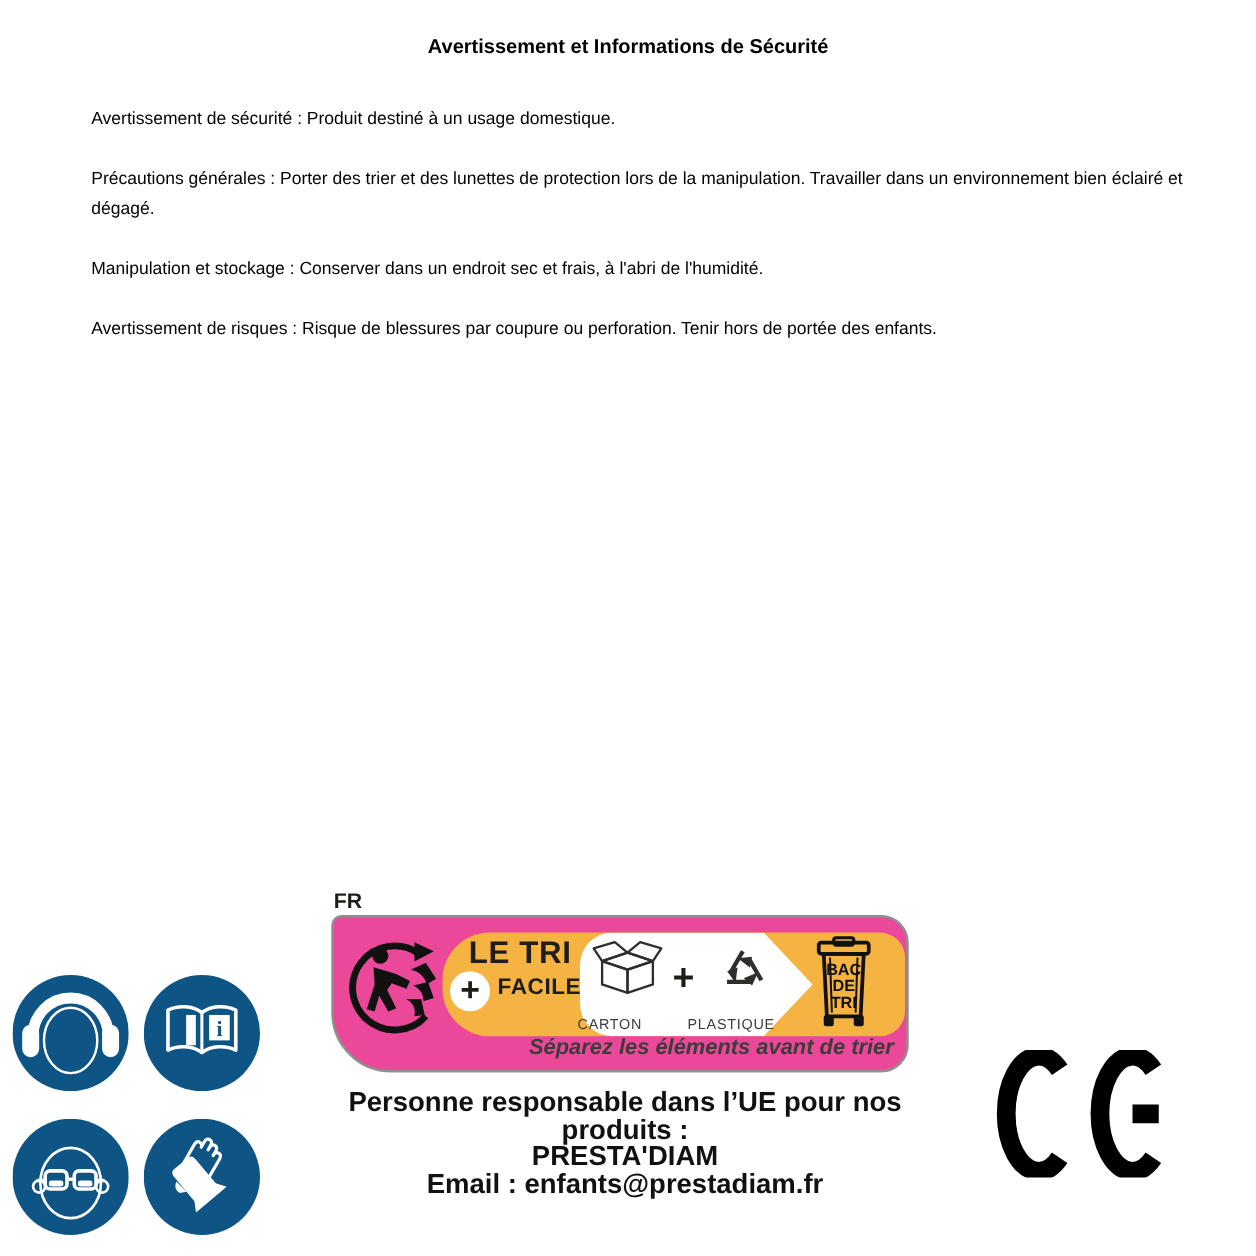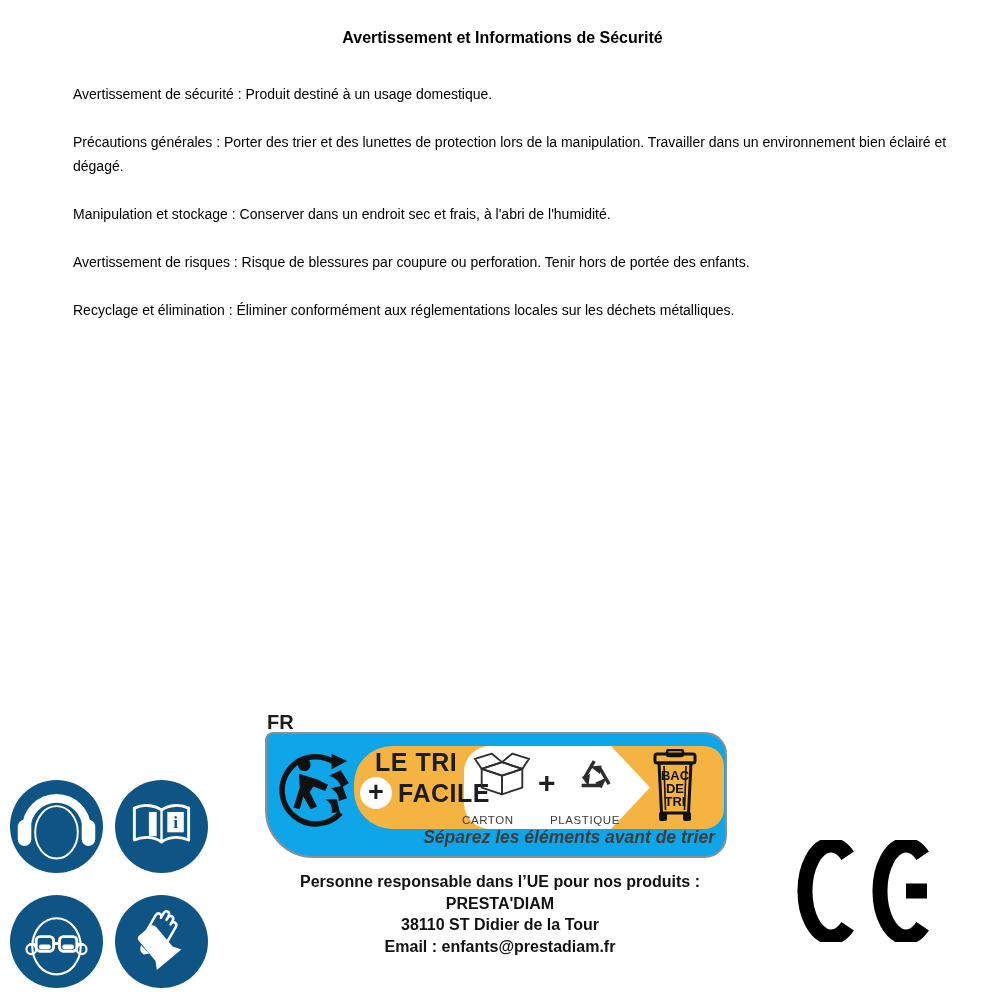--- a/index.html
+++ b/index.html
@@ -10,66 +10,65 @@
   .body-text{position:absolute;left:73px;top:82px;width:897px;}
   .body-text p{margin:0 0 24px 0;font-size:14px;line-height:24px;font-weight:400;}
 
   
   .picto-grid{position:absolute;left:10px;top:780px;width:198px;height:208px;
               display:grid;grid-template-columns:93px 93px;grid-template-rows:93px 93px;
               column-gap:12px;row-gap:22px;}
   .picto{width:93px;height:93px;}
 
   
-  .fr-label{position:absolute;left:267px;top:711px;font-size:20px;font-weight:bold;color:#1d1d1b;}
-  .tri-box{position:absolute;left:265px;top:732px;width:462px;height:126px;background:#0ea5e9;
+  .fr-label{position:absolute;left:267px;top:711px;font-size:17px;font-weight:bold;color:#1d1d1b;}
+  .tri-box{position:absolute;left:265px;top:732px;width:462px;height:126px;background:#ec4899;
            border:2px solid #8f8f8f;border-radius:8px 22px 22px 48px;box-sizing:border-box;}
   .triman{position:absolute;left:10px;top:8px;}
   .banner{position:absolute;left:87px;top:12px;width:370px;height:83px;
           border-radius:38px 20px 20px 38px;}
   .chevron{position:absolute;left:110px;top:0;width:186px;height:83px;background:#fff;
            clip-path:polygon(0 0,79% 0,100% 50%,79% 100%,0 100%);
            border-radius:26px 0 0 26px;}
   .tri-line1{position:absolute;left:21px;top:2px;font-size:25px;font-weight:800;
              color:#1d1d1b;letter-spacing:.5px;}
   .plus-circle{position:absolute;left:6px;top:31px;width:32px;height:32px;border-radius:50%;
                background:#fff;color:#1d1d1b;font-size:27px;font-weight:800;
                text-align:center;line-height:30px;}
-  .tri-line2{position:absolute;left:44px;top:33px;font-size:25px;font-weight:800;
+  .tri-line2{position:absolute;left:44px;top:33px;font-size:18px;font-weight:800;
              color:#1d1d1b;letter-spacing:.5px;}
   .mat-icon-carton{position:absolute;left:117px;top:6px;}
   .mat-label{position:absolute;top:68px;font-size:11.5px;font-weight:normal;color:#3c3c3b;
              letter-spacing:.6px;text-align:left;}
   .lbl-carton{left:108px;width:80px;}
   .lbl-plastique{left:196px;width:92px;}
   .mat-plus{position:absolute;left:184px;top:20px;font-size:30px;font-weight:900;color:#1d1d1b;}
   .mat-icon-plastique{position:absolute;left:218px;top:8px;}
   .bin{position:absolute;left:298px;top:3px;}
   .sort-note{position:absolute;right:10px;top:93px;font-size:17.5px;font-style:italic;
              font-weight:700;color:#3c3c3b;}
 
   
   .contact{position:absolute;left:250px;top:871px;width:500px;text-align:center;
-           font-size:16px;font-weight:bold;line-height:21.5px;color:#111;}
+           font-size:22px;font-weight:bold;line-height:21.5px;color:#111;}
 
   .ce{position:absolute;left:796px;top:840px;}
 </style>
 </head>
 <body>
 
 <div class="page">
 
   <div class="doc-title">Avertissement et Informations de Sécurité</div>
 
   <div class="body-text">
     <p>Avertissement de sécurité : Produit destiné à un usage domestique.</p>
     <p>Précautions générales : Porter des trier et des lunettes de protection lors de la manipulation. Travailler dans un environnement bien éclairé et dégagé.</p>
     <p>Manipulation et stockage : Conserver dans un endroit sec et frais, à l'abri de l'humidité.</p>
     <p>Avertissement de risques : Risque de blessures par coupure ou perforation. Tenir hors de portée des enfants.</p>
-    <p>Recyclage et élimination : Éliminer conformément aux réglementations locales sur les déchets métalliques.</p>
   </div>
 
   <div class="picto-grid">
 
     <svg class="picto" viewBox="0 0 96 96">
       <circle cx="48" cy="48" r="48" fill="#0E5586"></circle>
       <ellipse cx="48" cy="54" rx="22" ry="27" fill="none" stroke="#fff" stroke-width="2"></ellipse>
       <path d="M17 50 A31 31 0 0 1 79 50" fill="none" stroke="#fff" stroke-width="9"></path>
       <rect x="8" y="41" width="14" height="27" rx="7" fill="#fff"></rect>
       <rect x="74" y="41" width="14" height="27" rx="7" fill="#fff"></rect>
@@ -172,21 +171,20 @@
         <text x="23" y="57" text-anchor="middle" font-family="Liberation Sans, sans-serif" font-size="13" font-weight="bold" fill="#111">TRI</text>
       </svg>
     </div>
 
     <div class="sort-note">Séparez les éléments avant de trier</div>
   </div>
 
   <div class="contact">
     <div>Personne responsable dans l’UE pour nos produits :</div>
     <div>PRESTA'DIAM</div>
-    <div>38110 ST Didier de la Tour</div>
     <div>Email : enfants@prestadiam.fr</div>
   </div>
 
   <svg class="ce" width="150" height="102" viewBox="0 0 150 100">
     <path d="M51.7 14.8 A26 46 0 1 0 51.7 85.2" fill="none" stroke="#000" stroke-width="15"></path>
     <path d="M126.7 14.8 A26 46 0 1 0 126.7 85.2" fill="none" stroke="#000" stroke-width="15"></path>
     <path d="M110 50 H131" stroke="#000" stroke-width="15"></path>
   </svg>
 
 </div>

